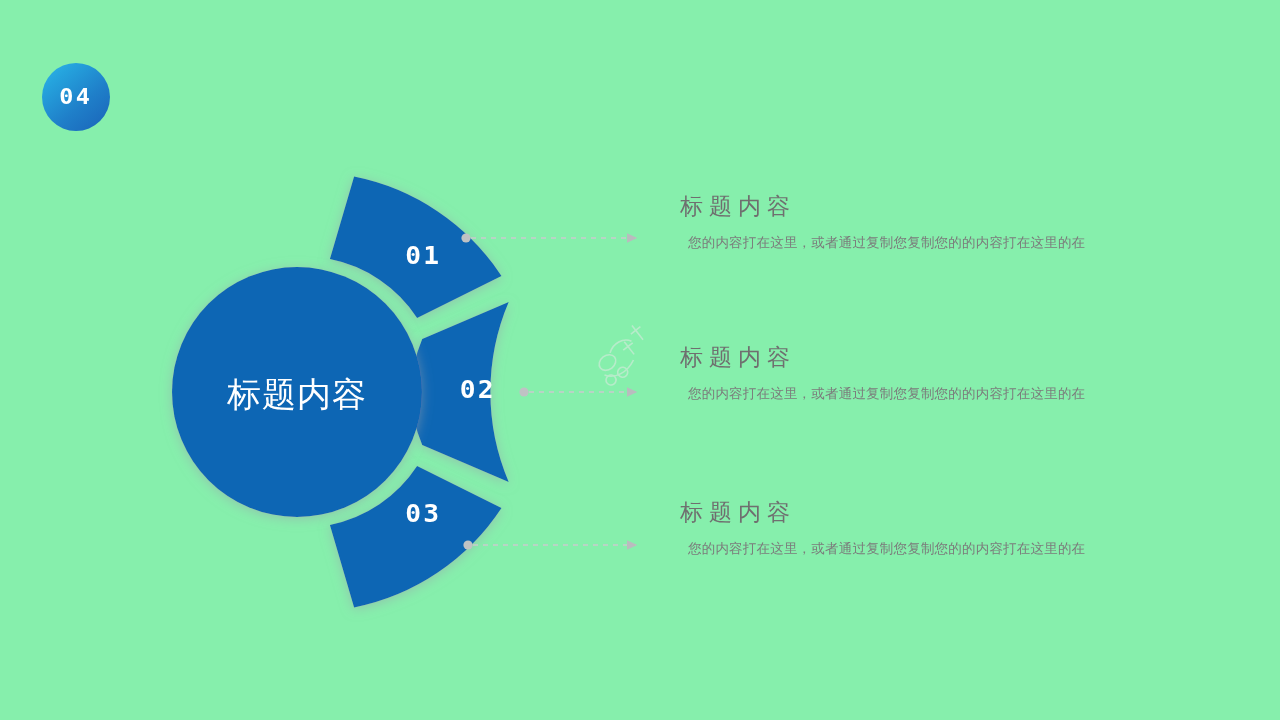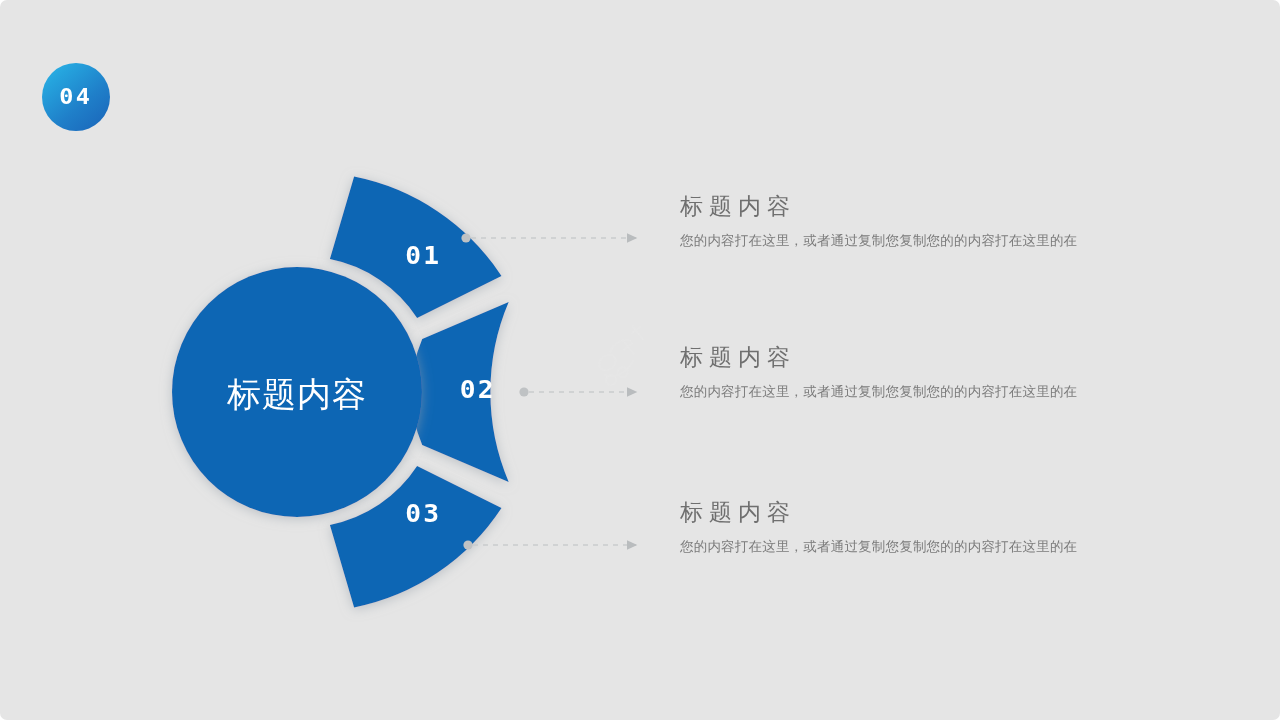--- a/index.html
+++ b/index.html
@@ -13,22 +13,21 @@
     position: relative;
     overflow: hidden;
     font-family: "DejaVu Sans", "Liberation Sans", sans-serif;
     -webkit-font-smoothing: antialiased;
   }
 
   
   .slide {
     position: absolute;
     inset: 0;
-    background: #e5e5e5;
-    border-radius: 7px;
+    background: #86efac;
   }
 
   
   .header {
     position: absolute;
     left: 42px;
     top: 62px;
     display: flex;
     align-items: center;
     height: 70px;
@@ -103,21 +102,21 @@
     letter-spacing: 6px;
     font-weight: 400;
     margin: 0 0 6px 0;
     line-height: 1.25;
     white-space: nowrap;
   }
   .block-body {
     font-size: 13.5px;
     color: #7b7b7b;
     line-height: 2.0;
-    margin: 0;
+    margin: 8px;
     letter-spacing: 0.2px;
   }
 </style>
 </head>
 <body>
 
 <div class="slide">
 
   <div class="header">
     <div class="badge-circle">

